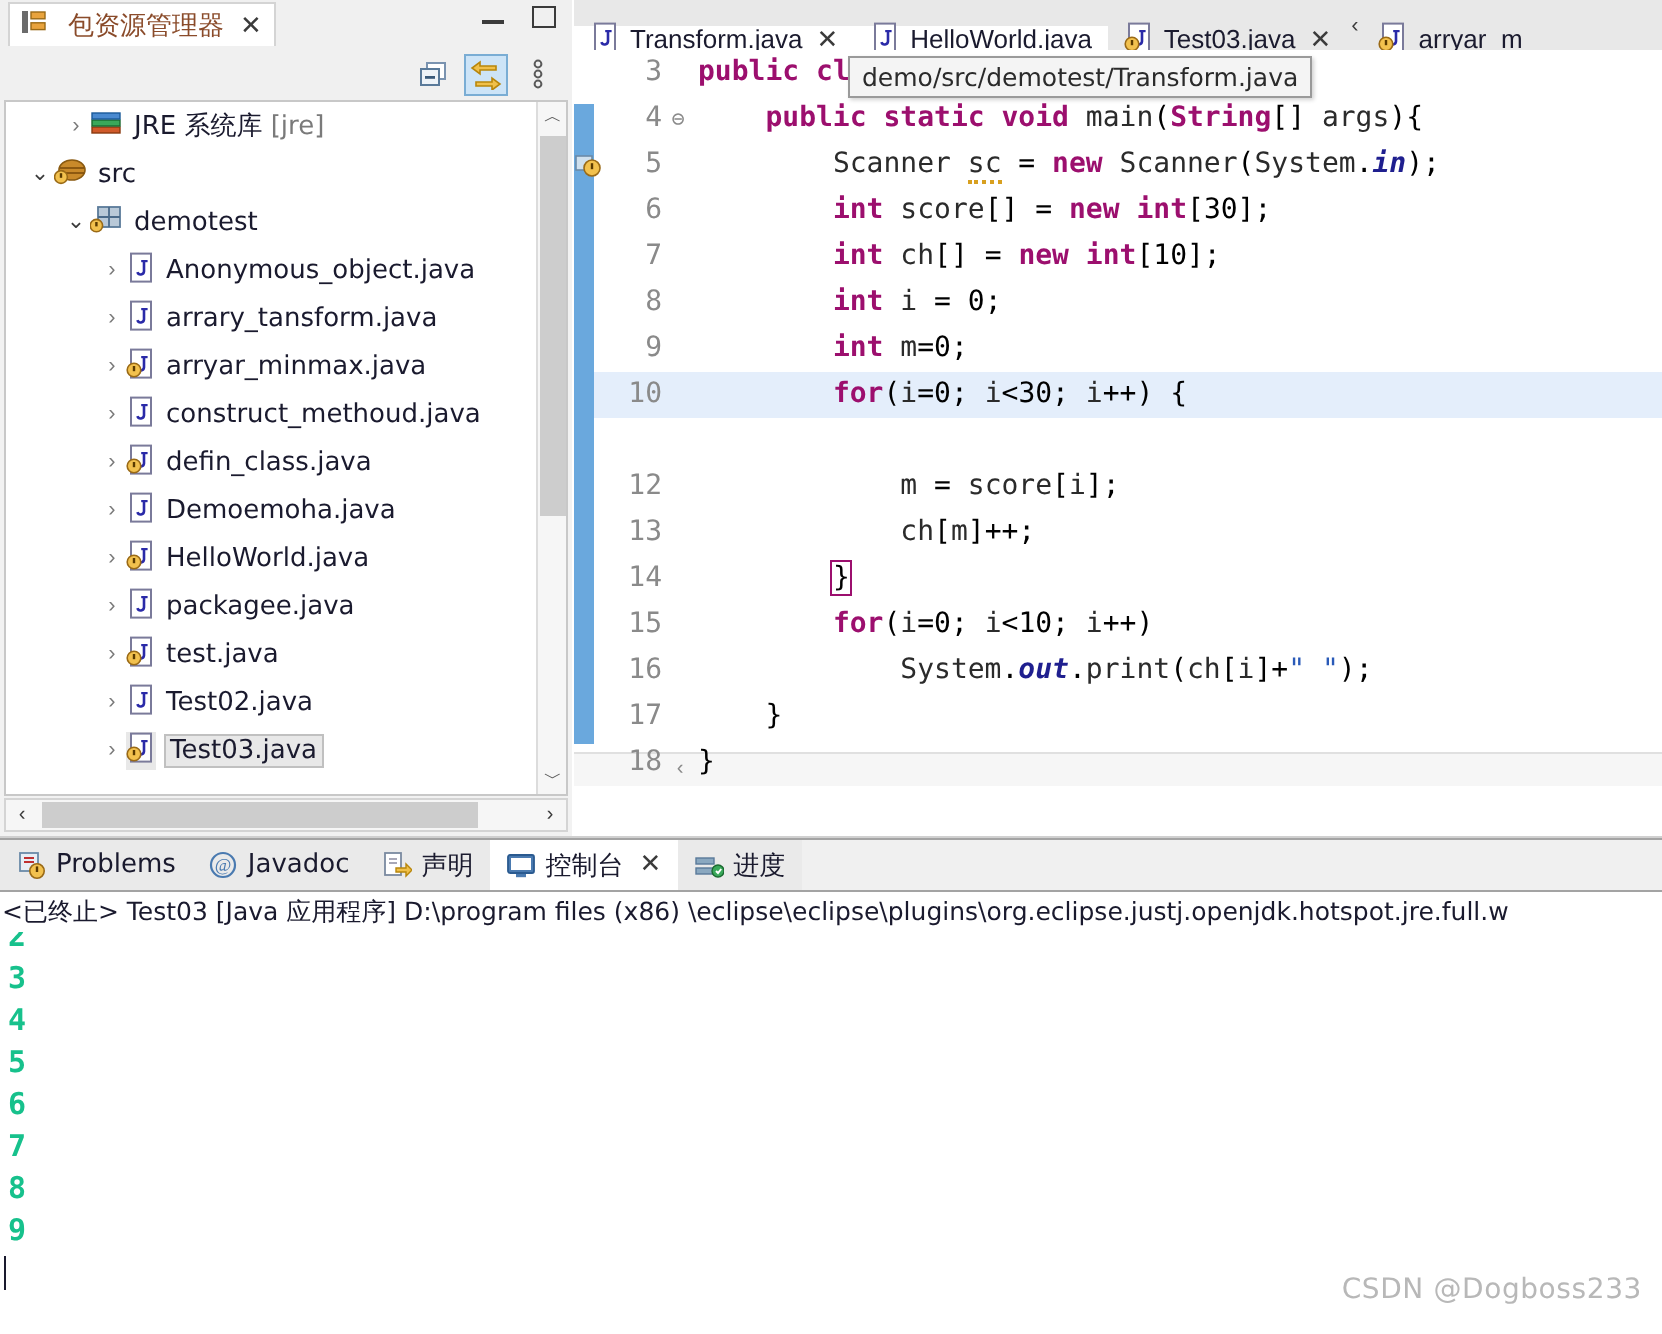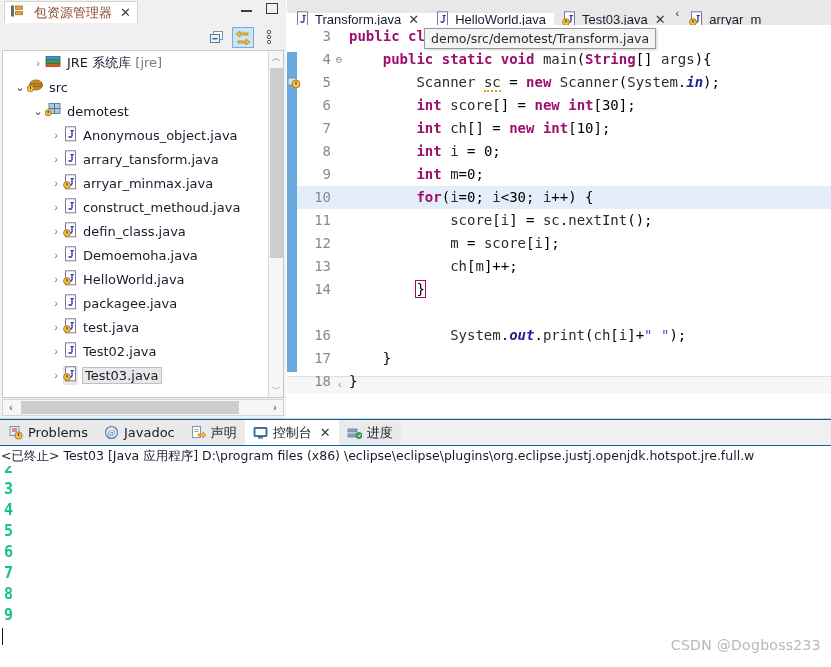--- a/index.html
+++ b/index.html
@@ -162,21 +162,21 @@
     position: absolute; left: 0; bottom: 0; width: 544px; height: 17px;
     background: #f6f6f6; border-top: 1px solid #e0e0e0; box-sizing: border-box;
   }
   .ed-hscroll .arr { position: absolute; top: 0; left: 46px; width: 14px; height: 16px; text-align:center;
      line-height: 16px; font-size: 10px; color: #8a8a8a; }
   .ed-left-strip { position:absolute; left:0; bottom:0; width: 46px; height: 17px; background:#f0f0f0; }
 
   
   #bottom-panel {
     position: absolute; left: 0; top: 418px; width: 831px; height: 249px;
-    background: #0369a1;
+    background: #a3a3a3;
   }
   .bp-tabrow {
     position: absolute; left: 0; top: 2px; width: 831px; height: 25px;
     display: flex; align-items: stretch; background: #f0f0f0;
   }
   .bp-tab {
     display: flex; align-items: center; gap: 5px; padding: 0 8px;
     font-size: 13px; white-space: nowrap; color: #1a1a2e;
     font-family: "DejaVu Sans", sans-serif;
     background: #eaeaea;
@@ -478,24 +478,24 @@
       <div class="tooltip">demo/src/demotest/Transform.java</div>
     <div class="code-line" style="top: 0px;"><span class="ln">3</span><span class="code-txt"><span class="kw">public</span> <span class="kw">class</span> <span class="id">Transform</span> {</span></div>
         <div class="code-line" style="top: 23px;"><span class="ln">4</span><span class="fold">⊖</span><span class="code-txt">    <span class="kw">public</span> <span class="kw">static</span> <span class="kw">void</span> <span class="id">main</span>(<span class="kw">String</span>[] <span class="id">args</span>){</span></div>
         <div class="code-line" style="top: 46px;"><span class="ln">5</span><span class="code-txt">        <span class="id">Scanner</span> <span class="id sc-underline">sc</span> = <span class="kw">new</span> <span class="id">Scanner</span>(<span class="id">System</span>.<span class="fld">in</span>);</span></div>
         <div class="code-line" style="top: 69px;"><span class="ln">6</span><span class="code-txt">        <span class="kw">int</span> <span class="id">score</span>[] = <span class="kw">new</span> <span class="kw">int</span>[30];</span></div>
         <div class="code-line" style="top: 92px;"><span class="ln">7</span><span class="code-txt">        <span class="kw">int</span> <span class="id">ch</span>[] = <span class="kw">new</span> <span class="kw">int</span>[10];</span></div>
         <div class="code-line" style="top: 115px;"><span class="ln">8</span><span class="code-txt">        <span class="kw">int</span> <span class="id">i</span> = 0;</span></div>
         <div class="code-line" style="top: 138px;"><span class="ln">9</span><span class="code-txt">        <span class="kw">int</span> <span class="id">m</span>=0;</span></div>
         <div class="hl-line" style="top: 161px;"></div>
         <div class="code-line" style="top: 161px; text-decoration: underline;"><span class="ln">10</span><span class="code-txt">        <span class="kw">for</span>(<span class="id">i</span>=0; <span class="id">i</span>&lt;30; <span class="id">i</span>++) {</span></div>
-        <div class="code-line" style="top: 184px;"><span class="ln">11</span><span class="code-txt">            <span class="id">score</span>[<span class="id">i</span>] = <span class="id">sc</span>.<span class="id">nextInt</span>();</span></div>
         <div class="code-line" style="top: 207px;"><span class="ln">12</span><span class="code-txt">            <span class="id">m</span> = <span class="id">score</span>[<span class="id">i</span>];</span></div>
         <div class="code-line" style="top: 230px; padding-left: 25px;"><span class="ln">13</span><span class="code-txt">            <span class="id">ch</span>[<span class="id">m</span>]++;</span></div>
         <div class="code-line" style="top: 253px;"><span class="ln">14</span><span class="code-txt">        <span class="brace-box">}</span></span></div>
+        <div class="code-line" style="top: 276px;"><span class="ln">15</span><span class="code-txt">        <span class="kw">for</span>(<span class="id">i</span>=0; <span class="id">i</span>&lt;10; <span class="id">i</span>++)</span></div>
         <div class="code-line" style="top: 299px;"><span class="ln">16</span><span class="code-txt">            <span class="id">System</span>.<span class="fld">out</span>.<span class="id">print</span>(<span class="id">ch</span>[<span class="id">i</span>]+<span class="str">" "</span>);</span></div>
         <div class="code-line" style="top: 322px;"><span class="ln">17</span><span class="code-txt">    }</span></div>
         <div class="code-line" style="top: 345px;"><span class="ln">18</span><span class="code-txt">}</span></div>
         <span class="warn-icon" style="top: 50px;"><svg width="14" height="14" viewBox="0 0 14 14">
             <rect x="1" y="3" width="8" height="7" fill="#cfe0ee" stroke="#6a8aa8" stroke-width="0.8"></rect>
             <circle cx="9" cy="9" r="4" fill="#f2c14e" stroke="#9a6a16" stroke-width="0.8"></circle>
             <rect x="8.4" y="6.6" width="1.2" height="3" fill="#5a3a00"></rect>
           </svg></span>
       </div>
   </div>

